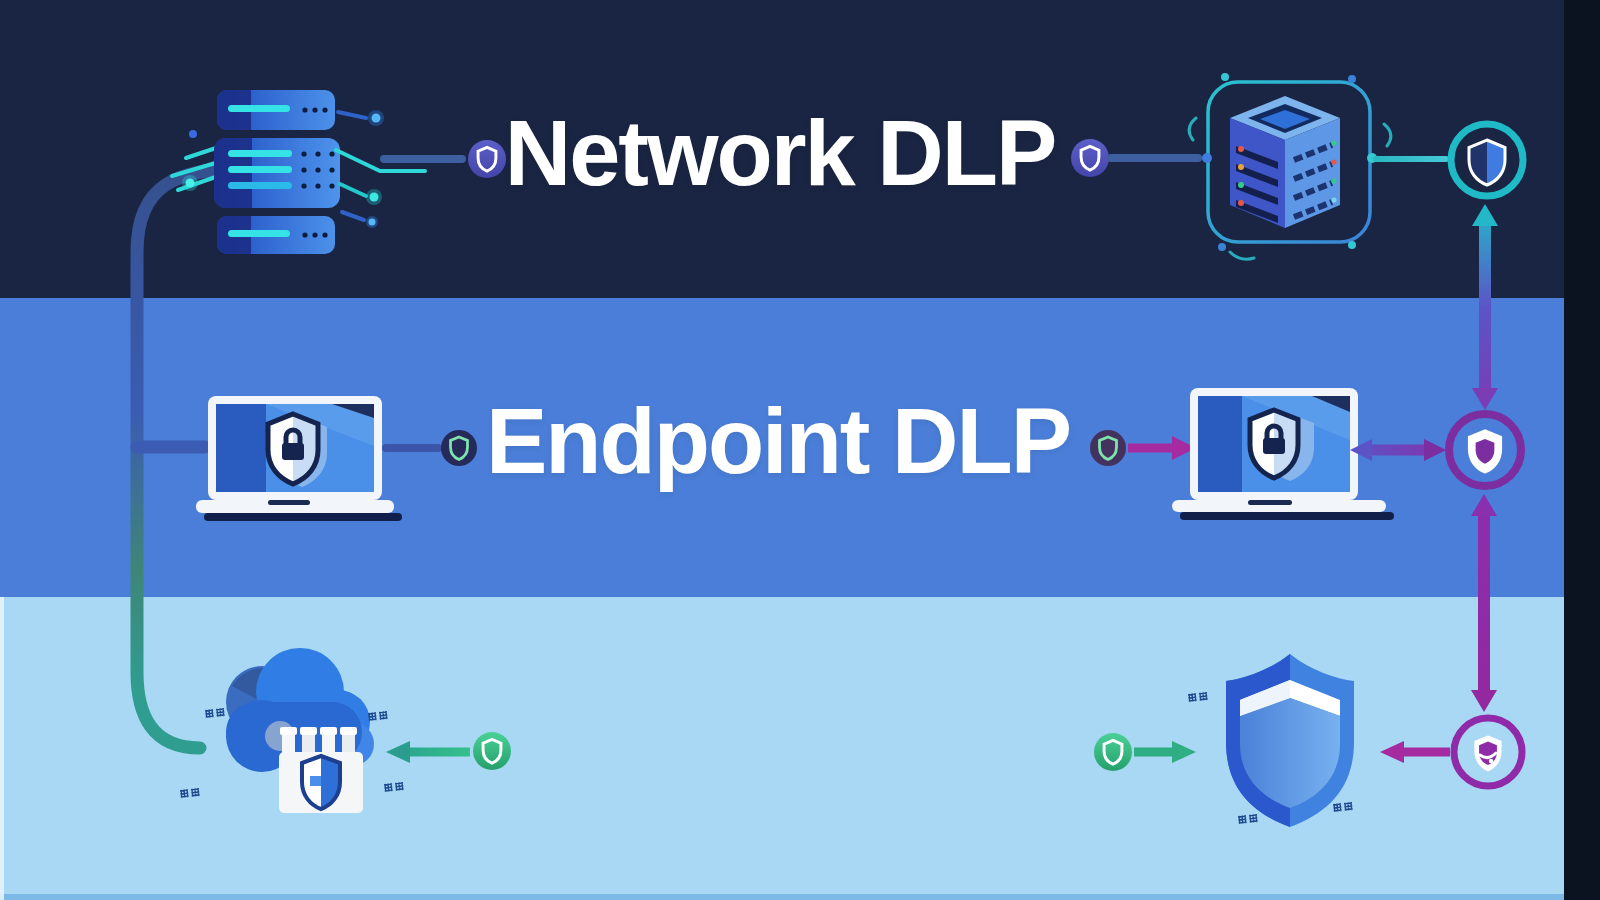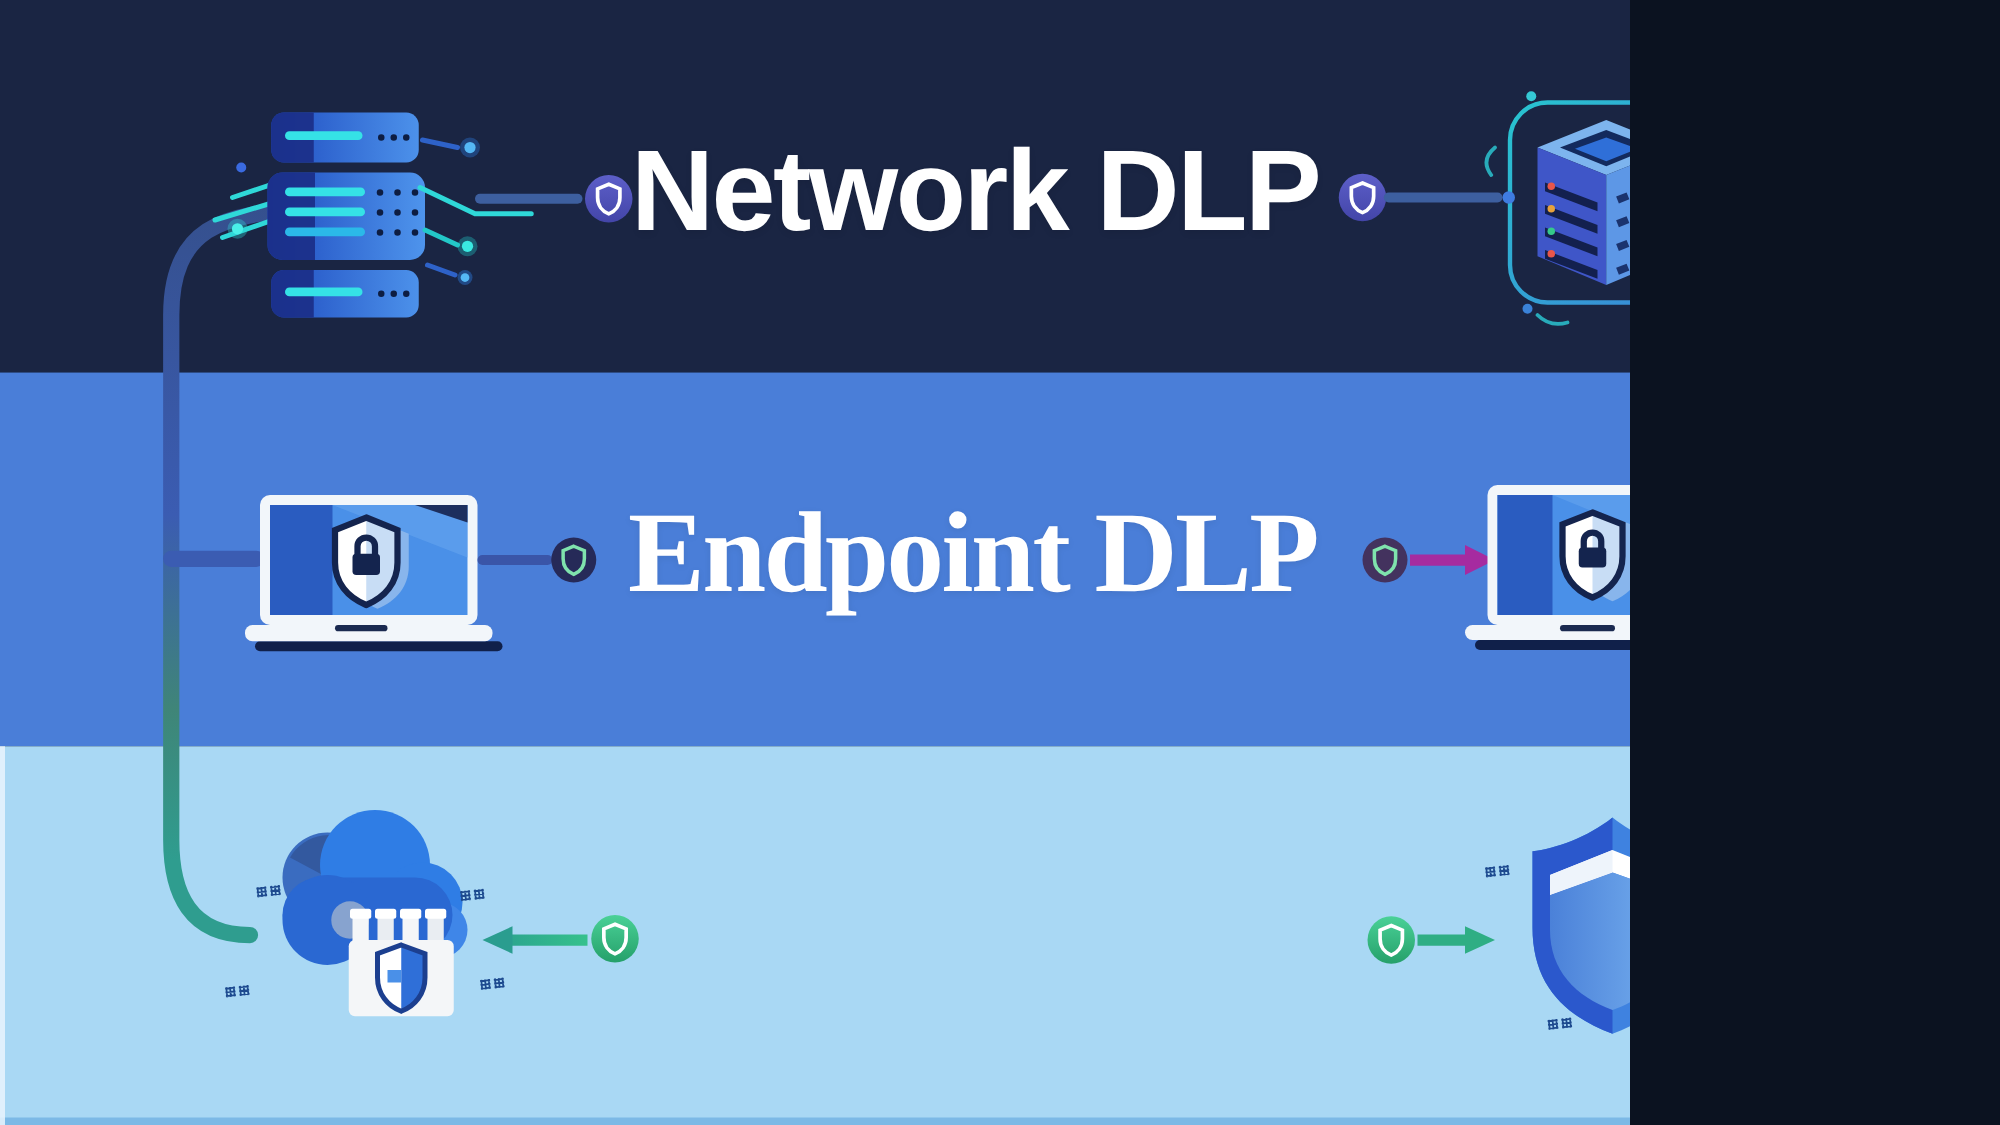--- a/index.html
+++ b/index.html
@@ -1,33 +1,33 @@
 <!DOCTYPE html>
 <html><head>
 <meta charset="utf-8">
 <style>
   html,body{margin:0;padding:0;background:#0b1220;}
   #stage{
-    position:relative;width:1304px;height:900px;overflow:hidden;
+    position:relative;width:1564px;height:900px;overflow:hidden;
     font-family:"Liberation Sans","DejaVu Sans",sans-serif;
   }
   .band{position:absolute;left:0;width:1600px;}
   .band-network{top:0;height:298px;background:#1a2543;}
   .band-endpoint{top:298px;height:299px;background:#4a7ed8;}
   .band-cloud{top:597px;height:303px;background:#a9d8f4;}
   .bottom-strip{position:absolute;left:0;top:894px;width:1600px;height:6px;background:#7cb9e6;}
   .left-sliver{position:absolute;left:0;top:597px;width:4px;height:303px;background:#eaf5fd;opacity:.85;}
   #scene{position:absolute;left:0;top:0;}
   .row-title{
     position:absolute;transform:translate(-50%,-54%);
     color:#ffffff;font-weight:700;font-size:92px;letter-spacing:-2px;
     white-space:nowrap;text-shadow:0 2px 6px rgba(0,0,0,0.08);
   }
   .t-network{left:780px;top:158px;}
-  .t-endpoint{left:778px;top:446px;font-family:Liberation Serif, serif;}
+  .t-endpoint{left:778px;top:446px;}
   .t-cloud{left:785px;top:734px;}
 </style>
 </head>
 <body>
 
 <div id="stage">
 
   <div class="band band-network"></div>
   <div class="band band-endpoint"></div>
   <div class="band band-cloud"></div>

